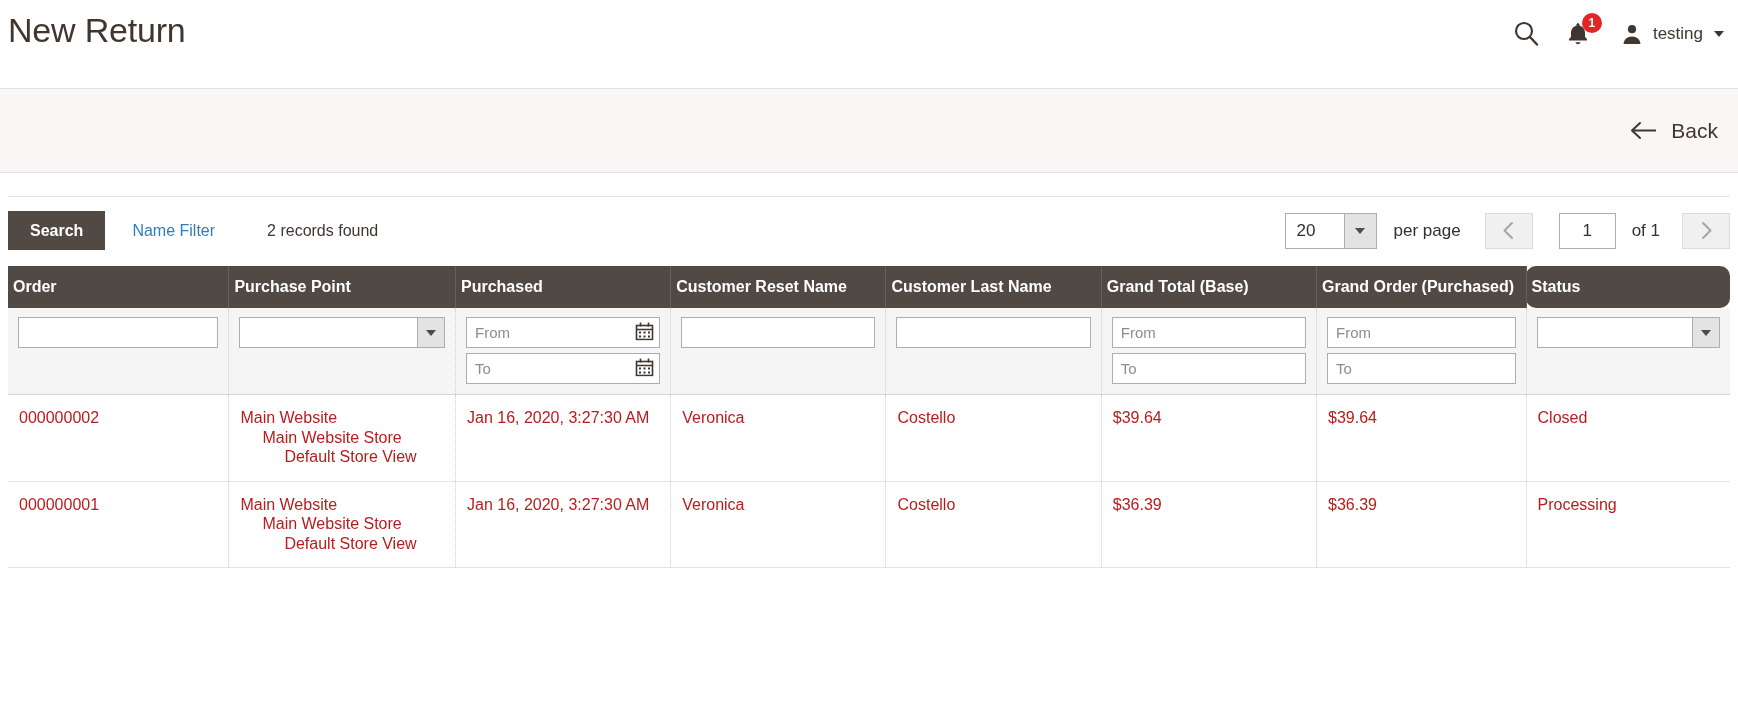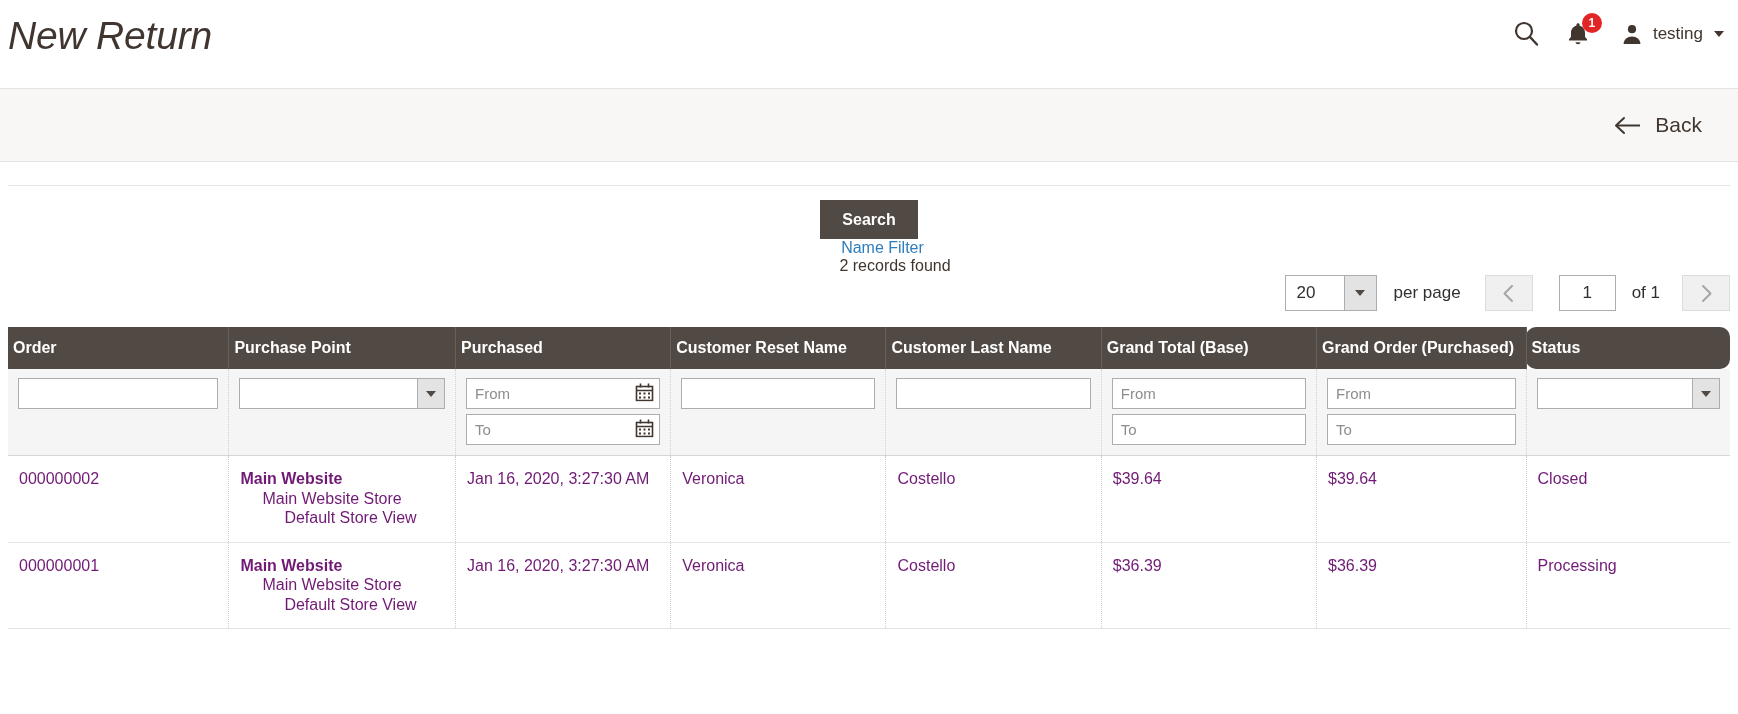--- a/index.html
+++ b/index.html
@@ -14,27 +14,26 @@
 
   
   .page-header {
     position: relative;
     height: 88px;
     padding: 0 8px;
     display: flex;
     align-items: flex-start;
   }
   .page-title {
-    font-size: 39px;
+    font-size: 34px;
     font-weight: 400;
     color: #41362f;
-    margin: 14px 0 0 0;
+    margin: 8px 0 0 0;
     line-height: 44px;
     letter-spacing: -0.2px;
-    font-style: italic;
   }
   .header-right {
     position: absolute;
     right: 14px;
     top: 20px;
     display: flex;
     align-items: center;
     gap: 26px;
   }
   .icon-btn {
@@ -81,25 +80,25 @@
     border-right: 5px solid transparent;
     border-top: 6px solid #41362f;
     margin-left: 2px;
   }
 
   
   .page-actions {
     background: #f8f7f5;
     border-top: 1px solid #e3e3e3;
     border-bottom: 1px solid #e3e3e3;
-    height: 74px;
+    height: 85px;
     display: flex;
     align-items: center;
     justify-content: flex-end;
-    padding-right: 32px;
+    padding-right: 16px;
   }
   .back-button {
     display: flex;
     align-items: center;
     gap: 14px;
     background: none;
     border: none;
     font-family: inherit;
     font-size: 21px;
     color: #41362f;
@@ -124,21 +123,20 @@
     border-top: 1px solid #e3e3e3;
     margin: 23px 0 0 0;
   }
 
   
   .grid-toolbar {
     display: flex;
     align-items: center;
     padding: 14px 0 16px 0;
     position: relative;
-    flex-direction: column;
   }
   .btn-search {
     background: #514943;
     color: #ffffff;
     border: 1px solid #514943;
     font-family: inherit;
     font-size: 16px;
     font-weight: 600;
     padding: 9px 21px;
     cursor: pointer;
@@ -310,26 +308,26 @@
     display: block;
   }
   .stack-gap { height: 5px; }
 
   tr.data-row td {
     background: #ffffff;
     border-right: 1px dotted #cfcfcf;
     border-bottom: 1px solid #e3e3e3;
     padding: 13px 10px 14px 11px;
     font-size: 16px;
-    color: #701a75;
+    color: #b91c1c;
     vertical-align: top;
     line-height: 1.22;
   }
   tr.data-row td:last-child { border-right: none; }
-  .store-l1 { display: block; font-weight: bold; }
+  .store-l1 { display: block; }
   .store-l2 { display: block; padding-left: 22px; }
   .store-l3 { display: block; padding-left: 44px; }
 </style>
 </head>
 <body>
 
 <div class="page-header">
   <h1 class="page-title">New Return</h1>
 
   <div class="header-right">

